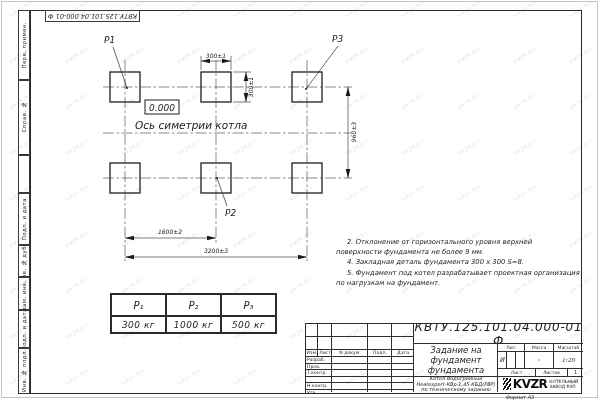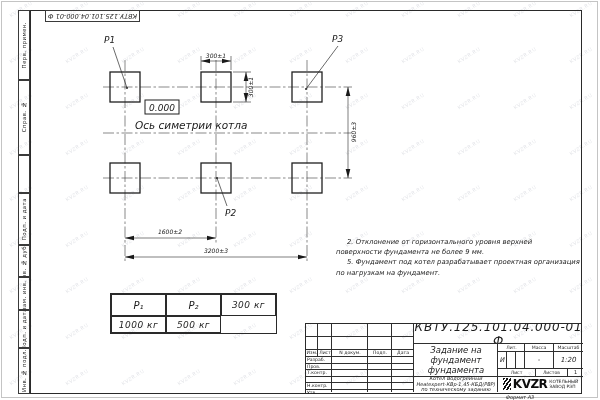--- a/index.html
+++ b/index.html
@@ -237,26 +237,28 @@
     <text x="170" y="234" text-anchor="middle" class="dimt">1600±2</text>
 
     <g stroke="#2a2a2a" stroke-width="0.6">
       <line x1="125" y1="257" x2="307" y2="257" marker-start="url(#arw)" marker-end="url(#arw)"></line>
     </g>
     <text x="216" y="253" text-anchor="middle" class="dimt">3200±3</text>
   </svg>
 
   <div class="abs notes" style="left:336px;top:237px;width:244px;">
     <p>2. Отклонение от горизонтального уровня верхней поверхности фундамента не более 9 мм.</p>
+    <p>4. Закладная деталь фундамента  300 х 300  S=8.</p>
     <p>5. Фундамент под котел разрабатывает проектная организация по нагрузкам на фундамент.</p>
   </div>
 
   <div id="loadtbl">
     <div class="ph">P₁</div>
     <div class="ph">P₂</div>
+    <div class="ph">P₃</div>
     <div class="pv">300 кг</div>
     <div class="pv">1000 кг</div>
     <div class="pv">500 кг</div>
   </div>
 
   <div class="abs" style="left:305px;top:323px;width:277px;height:71px;border:1.5px solid #2a2a2a;box-sizing:border-box;">
 
     <div class="tb-line" style="left:11px;top:0;width:1px;height:33px;"></div>
     <div class="tb-line" style="left:25px;top:0;width:1px;height:68px;"></div>
     <div class="tb-line" style="left:61px;top:0;width:1px;height:68px;"></div>
@@ -309,21 +311,21 @@
       <span>Котел Водогрейный</span>
       <span>Heatexpert-КВр-1,45-КБД(РВР)</span>
       <span>по техническому заданию</span>
     </div>
 
     <div class="tb-txt" style="left:192px;top:19.5px;width:27px;height:7px;font-size:4.6px;">Лит.</div>
     <div class="tb-txt" style="left:219px;top:19.5px;width:28px;height:7px;font-size:4.6px;">Масса</div>
     <div class="tb-txt" style="left:248px;top:19.5px;width:29px;height:7px;font-size:4.6px;">Масштаб</div>
     <div class="tb-txt it" style="left:192px;top:27px;width:9px;height:17px;font-size:6.5px;">И</div>
     <div class="tb-txt it" style="left:219px;top:27px;width:28px;height:17px;font-size:7px;">-</div>
-    <div class="tb-txt it" style="left:248px;top:27px;width:29px;height:17px;font-size:7px;">1:20</div>
+    <div class="tb-txt it" style="left:248px;top:27px;width:29px;height:17px;font-size:7px;font-family:Liberation Serif, serif;">1:20</div>
 
     <div class="tb-txt" style="left:192px;top:44px;width:37px;height:8px;font-size:4.6px;">Лист</div>
     <div class="tb-txt" style="left:230px;top:44px;width:31px;height:8px;font-size:4.6px;">Листов</div>
     <div class="tb-txt" style="left:262px;top:44px;width:15px;height:8px;font-size:5px;">1</div>
 
     <div class="abs" style="left:192px;top:52.8px;width:85px;height:15px;display:flex;align-items:center;justify-content:center;gap:2px;">
       <span style="display:inline-block;width:8px;height:12px;background:repeating-linear-gradient(125deg,#111 0 1.6px,#fff 1.6px 3px);"></span>
       <span style="font-weight:bold;font-size:12px;letter-spacing:-.5px;color:#0d0d0d;">KVZR</span>
       <span style="display:flex;flex-direction:column;font-size:4.4px;line-height:5px;color:#222;">
         <span>КОТЕЛЬНЫЙ</span>

